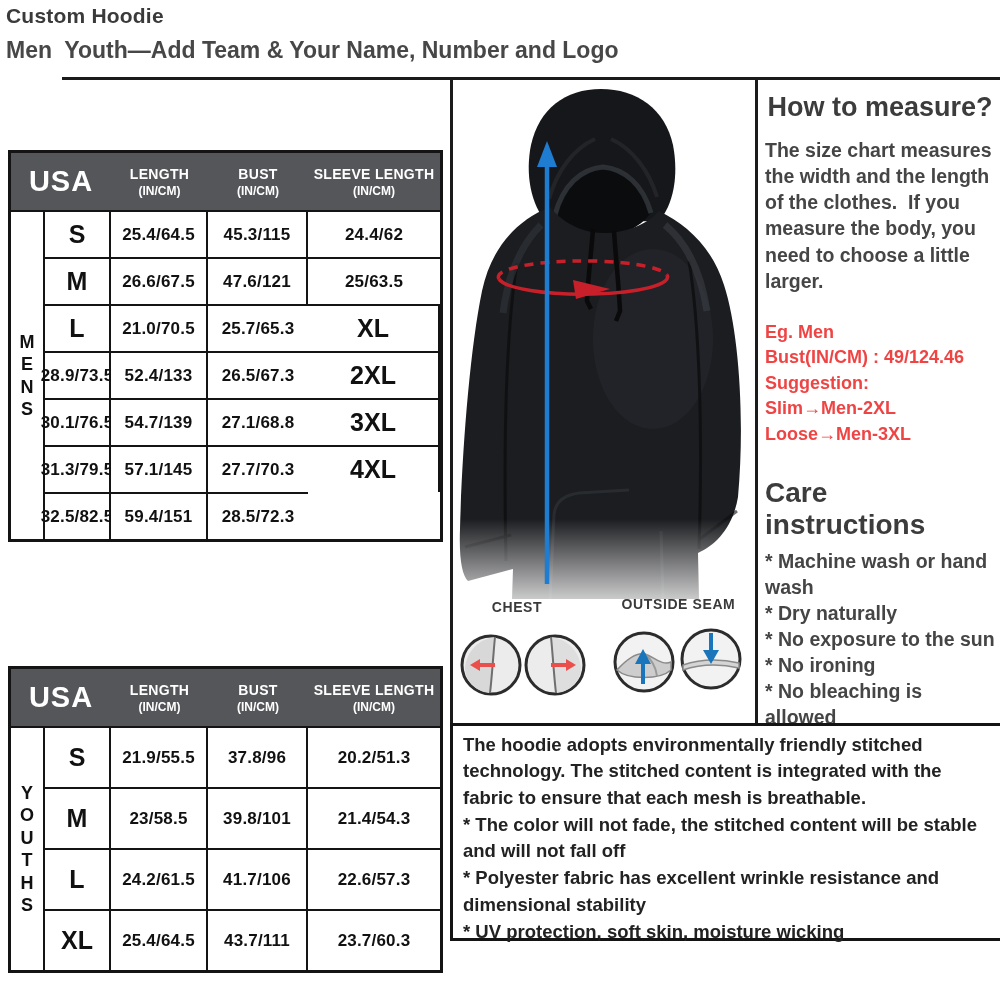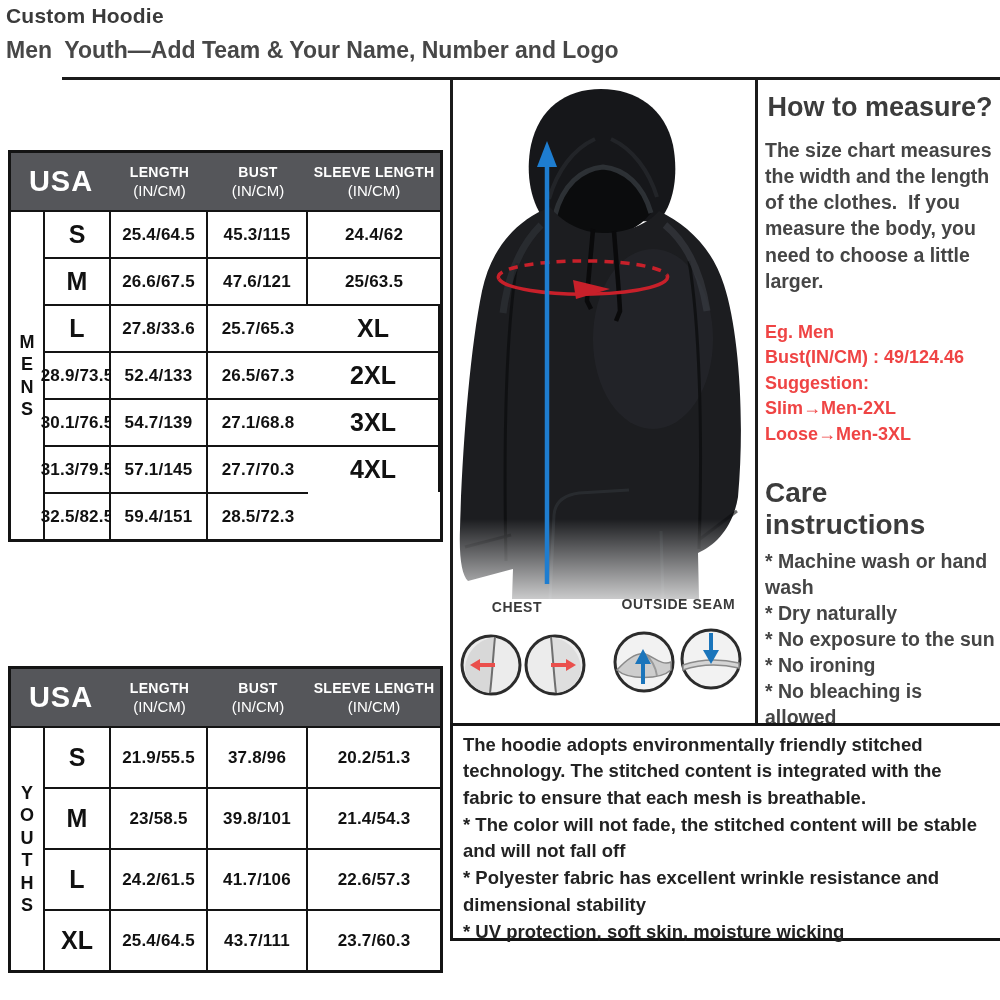--- a/index.html
+++ b/index.html
@@ -17,21 +17,21 @@
   .vline2{position:absolute;left:755px;top:77px;width:3px;height:649px;background:#1b1b1b;}
 
   
   .size-table{position:absolute;display:grid;grid-template-columns:34px 66px 97px 100px 132px;
               border:3px solid #141414;background:#fff;box-sizing:content-box;}
   .mens{left:8px;top:150px;grid-template-rows:57px repeat(7,47px);}
   .youths{left:8px;top:666px;grid-template-rows:57px repeat(4,61px);}
   .hd{background:#55565a;color:#fff;display:flex;flex-direction:column;align-items:center;justify-content:center;}
   .hd-usa{grid-column:1 / span 2;font-size:29px;font-weight:700;letter-spacing:1px;}
   .hd-col .lbl{font-size:14px;font-weight:700;letter-spacing:0.3px;}
-  .hd-col .sub{font-size:15px;font-weight:400;margin-top:2px;}
+  .hd-col .sub{font-size:12px;font-weight:700;margin-top:2px;}
   .side-cell{grid-column:1;display:flex;align-items:center;justify-content:center;
              border-top:2px solid #141414;border-right:2px solid #141414;background:#fff;}
   .mens .side-cell{grid-row:2 / span 7;}
   .youths .side-cell{grid-row:2 / span 4;}
   .side-label{width:15px;font-size:18px;font-weight:700;line-height:1.25;text-align:center;
               word-break:break-all;color:#111;}
   .cell{display:flex;align-items:center;justify-content:center;border-top:2px solid #141414;
         border-right:2px solid #141414;font-weight:700;color:#111;background:#fff;}
   .cell.noR{border-right:none;}
   .cell.size{font-size:25px;}
@@ -98,21 +98,21 @@
     <div class="cell val">25.4/64.5</div>
     <div class="cell val">45.3/115</div>
     <div class="cell val noR">24.4/62</div>
 
     <div class="cell size">M</div>
     <div class="cell val">26.6/67.5</div>
     <div class="cell val">47.6/121</div>
     <div class="cell val noR">25/63.5</div>
 
     <div class="cell size">L</div>
-    <div class="cell val">27.8/33.6</div>
+    <div class="cell val">21.0/70.5</div>
     <div class="cell val noR">25.7/65.3</div>
 
     <div class="cell size">XL</div>
     <div class="cell val">28.9/73.5</div>
     <div class="cell val">52.4/133</div>
     <div class="cell val noR">26.5/67.3</div>
 
     <div class="cell size">2XL</div>
     <div class="cell val">30.1/76.5</div>
     <div class="cell val">54.7/139</div>

